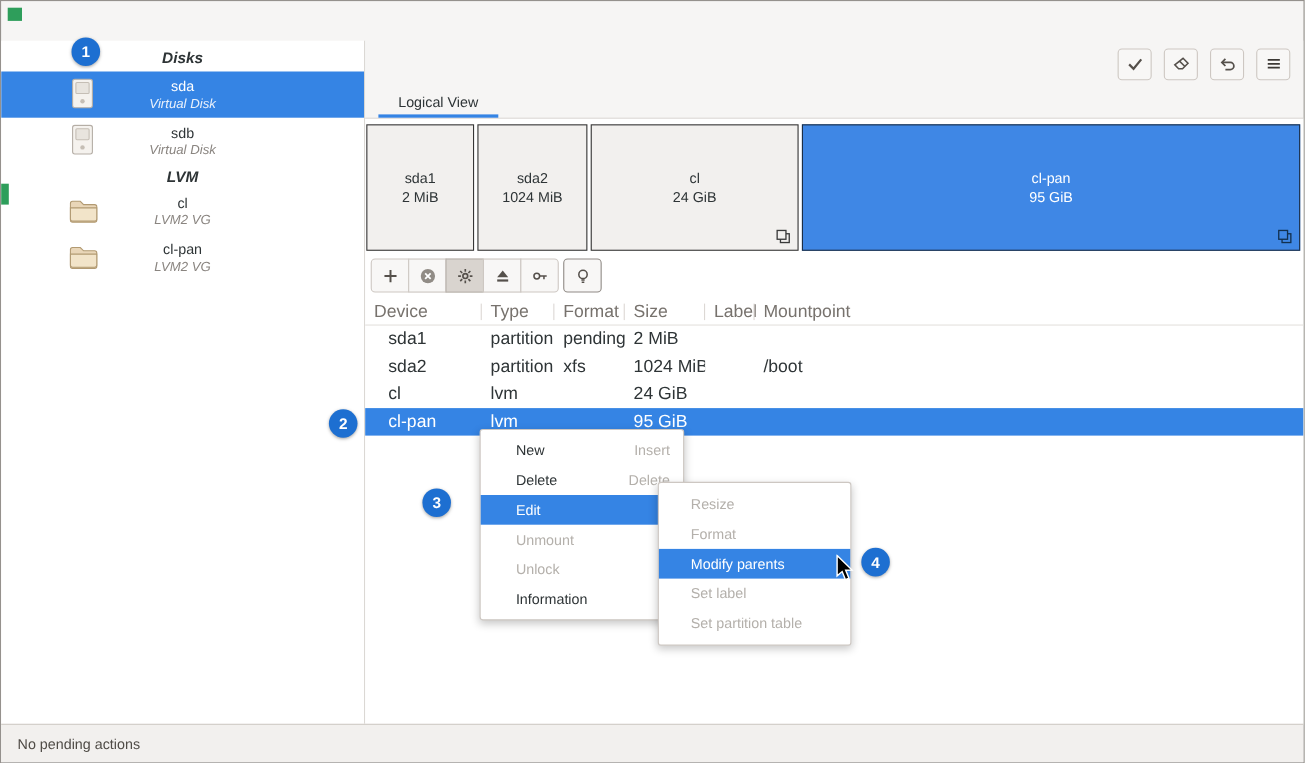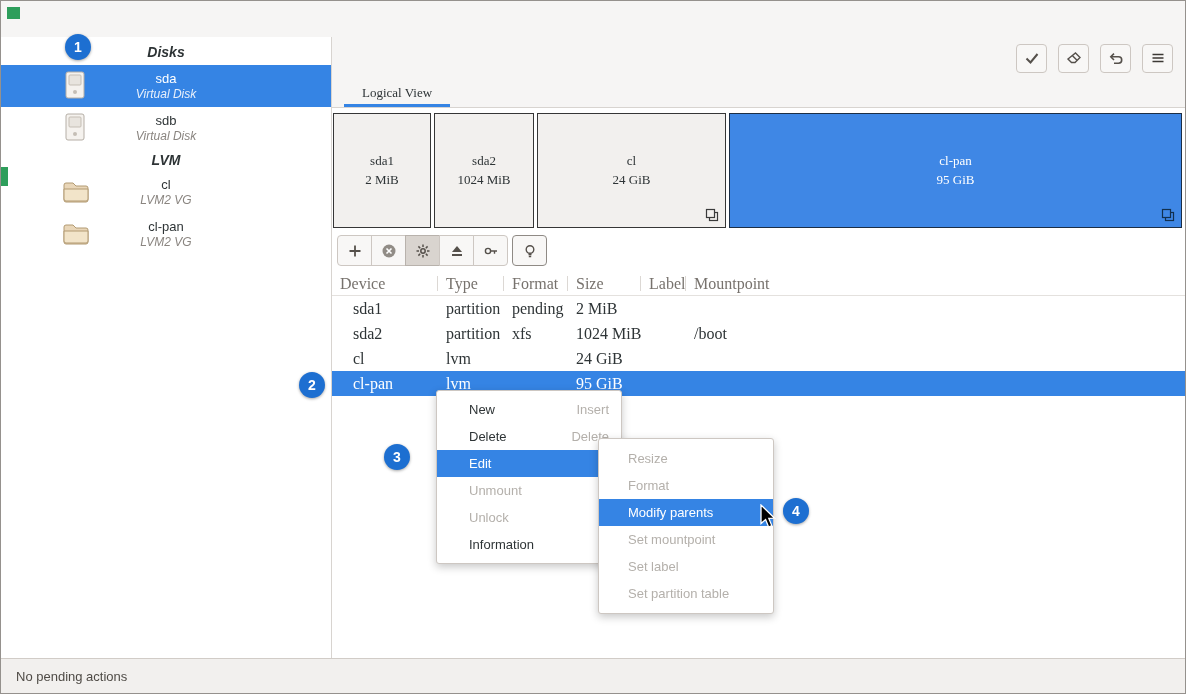--- a/index.html
+++ b/index.html
@@ -25,21 +25,21 @@
   .sh-disks { height:28px; line-height:30px; }
   .sh-lvm { height:22px; line-height:22px; }
   .side-item { position:relative; height:42px; display:flex; flex-direction:column; justify-content:center; text-align:center; }
   .side-item.selected { background:#3584e4; color:#fff; }
   .side-icon { position:absolute; left:62px; top:50%; transform:translateY(-50%); line-height:0; }
   .side-name { font-size:13px; }
   .side-sub { font-style:italic; font-size:12px; color:#8a8580; margin-top:1px; }
   .side-item.selected .side-sub { color:#e8f0fb; }
 
   
-  .main { flex:1; display:flex; flex-direction:column; background:#f6f5f4; min-width:0;font-family:Liberation Serif, serif; }
+  .main { flex:1; display:flex; flex-direction:column; background:#f6f5f4; min-width:0; }
   .main-toolbar { height:42px; display:flex; align-items:center; justify-content:flex-end; gap:11px; padding-right:12px; }
   .tb-btn { width:31px; height:29px; background:#f8f7f6; border:1px solid #cdc7c2; border-radius:4px;
     display:flex; align-items:center; justify-content:center; line-height:0; }
   .tabbar { height:29px; display:flex; align-items:stretch; border-bottom:1px solid #d8d4d0; padding-left:12px; }
   .tab { padding:6px 18px 0; font-size:13px; color:#2e3436; position:relative; }
   .tab.active::after { content:""; position:absolute; left:0; right:0; bottom:0; height:3px; background:#3584e4; }
 
   .content { flex:1; background:#fff; display:flex; flex-direction:column; min-height:0; }
 
   
@@ -348,23 +348,20 @@
     <div class="menu-item disabled">
       <span>Resize</span>
     </div>
     <div class="menu-item disabled">
       <span>Format</span>
     </div>
     <div class="menu-item highlight">
       <span>Modify parents</span>
     </div>
     <div class="menu-item disabled">
-      <span>Set mountpoint</span>
-    </div>
-    <div class="menu-item disabled">
       <span>Set label</span>
     </div>
     <div class="menu-item disabled">
       <span>Set partition table</span>
     </div>
   </div>
 
   <div class="badge" id="badge-1">1</div>
   <div class="badge" id="badge-2">2</div>
   <div class="badge" id="badge-3">3</div>

